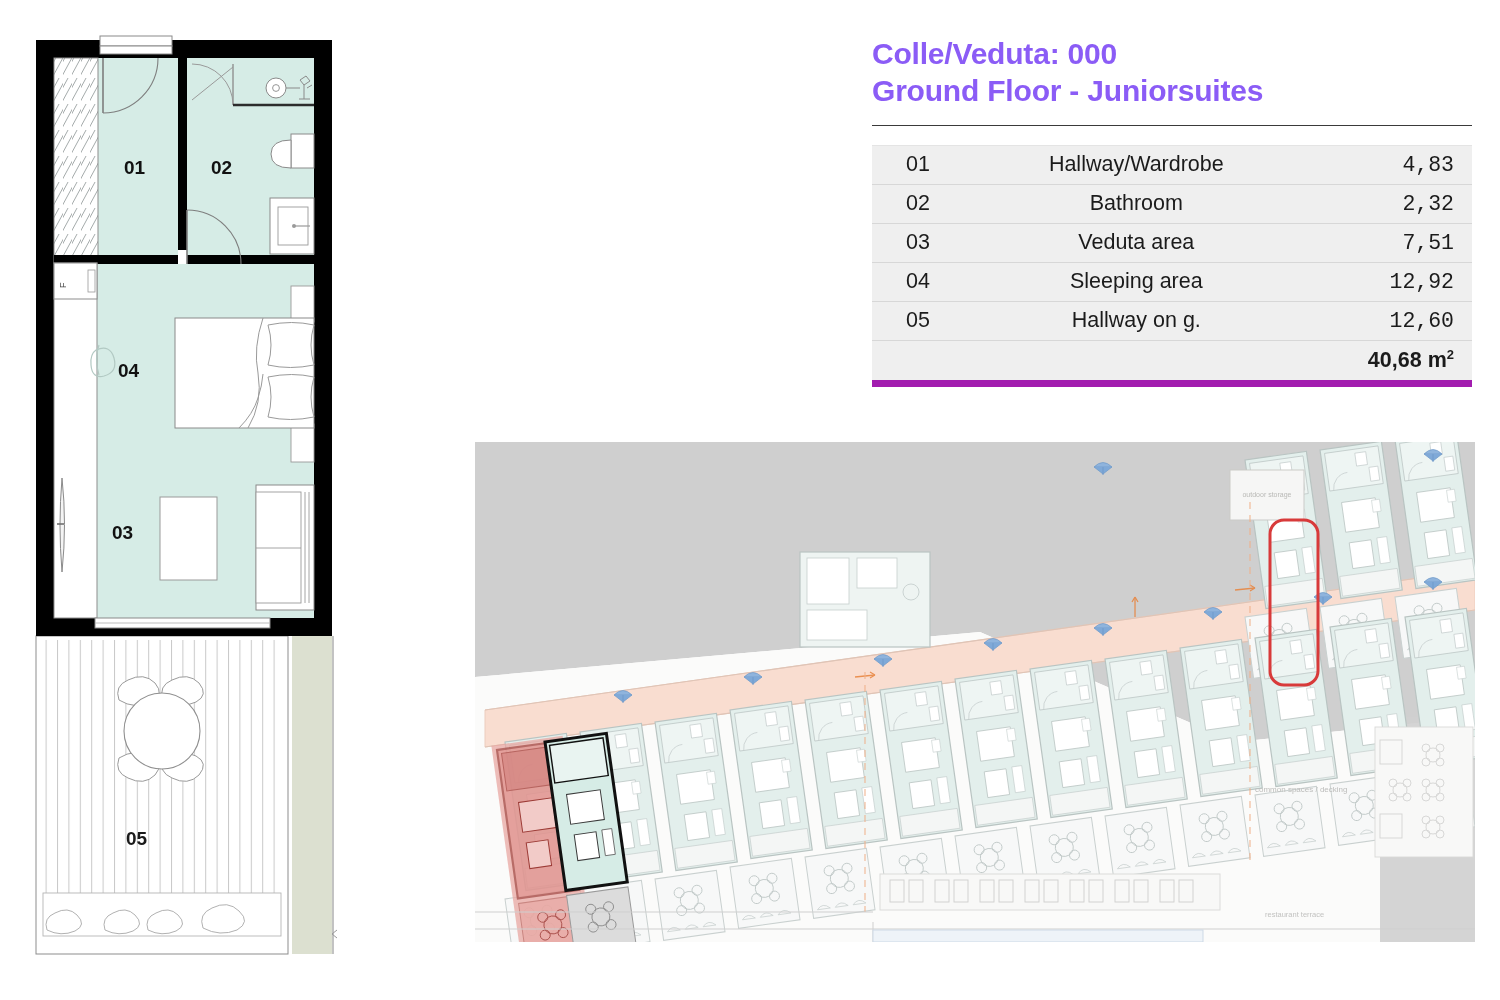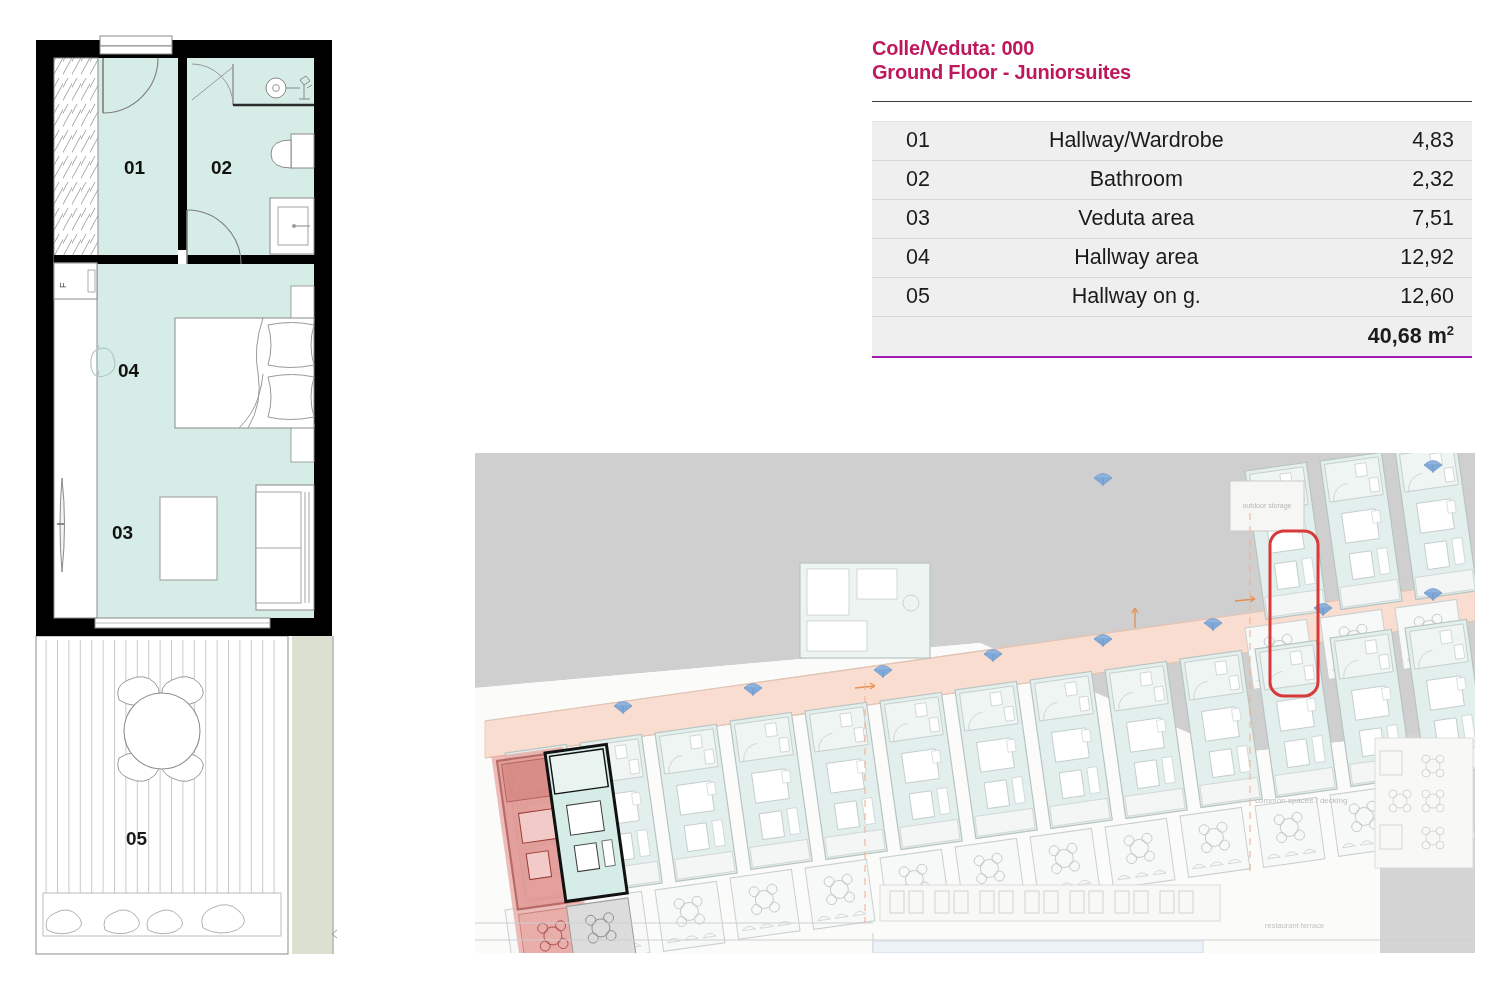--- a/index.html
+++ b/index.html
@@ -7,38 +7,38 @@
        font-family:"Liberation Sans","DejaVu Sans",sans-serif;
        -webkit-font-smoothing:antialiased;}
   .page{position:relative;width:1500px;height:1000px;background:#fff;}
 
   
   .plan{position:absolute;left:0;top:0;width:400px;height:1000px;}
   .plan svg{display:block;}
 
   
   .infoblock{position:absolute;left:872px;top:36px;width:600px;}
-  .title{font-size:20px;font-weight:bold;color:#be185d;line-height:1.22;
+  .title{font-size:30px;font-weight:bold;color:#8b5cf6;line-height:1.22;
          letter-spacing:-0.2px;white-space:pre-line;}
   .title-rule{margin-top:16px;border-top:1.6px solid #3a3a3a;width:100%;}
 
   .schedule{margin-top:19px;width:100%;border-collapse:collapse;
             background:#efefef;font-size:21.5px;color:#1b1b1b;}
   .schedule td{padding:6px 0 7px 0;border-bottom:1px solid #d7d7d7;}
   .schedule tr:first-child td{border-top:1px solid #e4e4e4;}
   .sch-num{width:92px;text-align:center;}
   .sch-name{text-align:center;padding-left:16px !important;}
-  .sch-val{text-align:right;padding-right:18px !important;}
-  .total-row td{border-bottom:2px solid #a21caf;}
+  .sch-val{text-align:right;padding-right:18px !important;font-family:Liberation Mono, monospace;}
+  .total-row td{border-bottom:7px solid #a21caf;}
   .total-val{text-align:right;padding-right:18px !important;
              font-weight:bold;font-size:21.5px;}
   .total-val sup{font-size:13px;vertical-align:super;}
 
   
-  .siteplan{position:absolute;left:475px;top:453px;width:1000px;height:500px;
+  .siteplan{position:absolute;left:475px;top:442px;width:1000px;height:500px;
             overflow:hidden;}
   .siteplan svg{display:block;}
 </style>
 </head>
 <body>
 
 <div class="page">
 
   <div class="plan">
     <svg width="400" height="1000" viewBox="0 0 400 1000">
@@ -229,21 +229,21 @@
           <td class="sch-name">Bathroom</td>
           <td class="sch-val">2,32</td>
         </tr>
         <tr>
           <td class="sch-num">03</td>
           <td class="sch-name">Veduta area</td>
           <td class="sch-val">7,51</td>
         </tr>
         <tr>
           <td class="sch-num">04</td>
-          <td class="sch-name">Hallway area</td>
+          <td class="sch-name">Sleeping area</td>
           <td class="sch-val">12,92</td>
         </tr>
         <tr>
           <td class="sch-num">05</td>
           <td class="sch-name">Hallway on g.</td>
           <td class="sch-val">12,60</td>
         </tr>
         <tr class="total-row">
           <td class="sch-num"></td>
           <td class="sch-name"></td>

